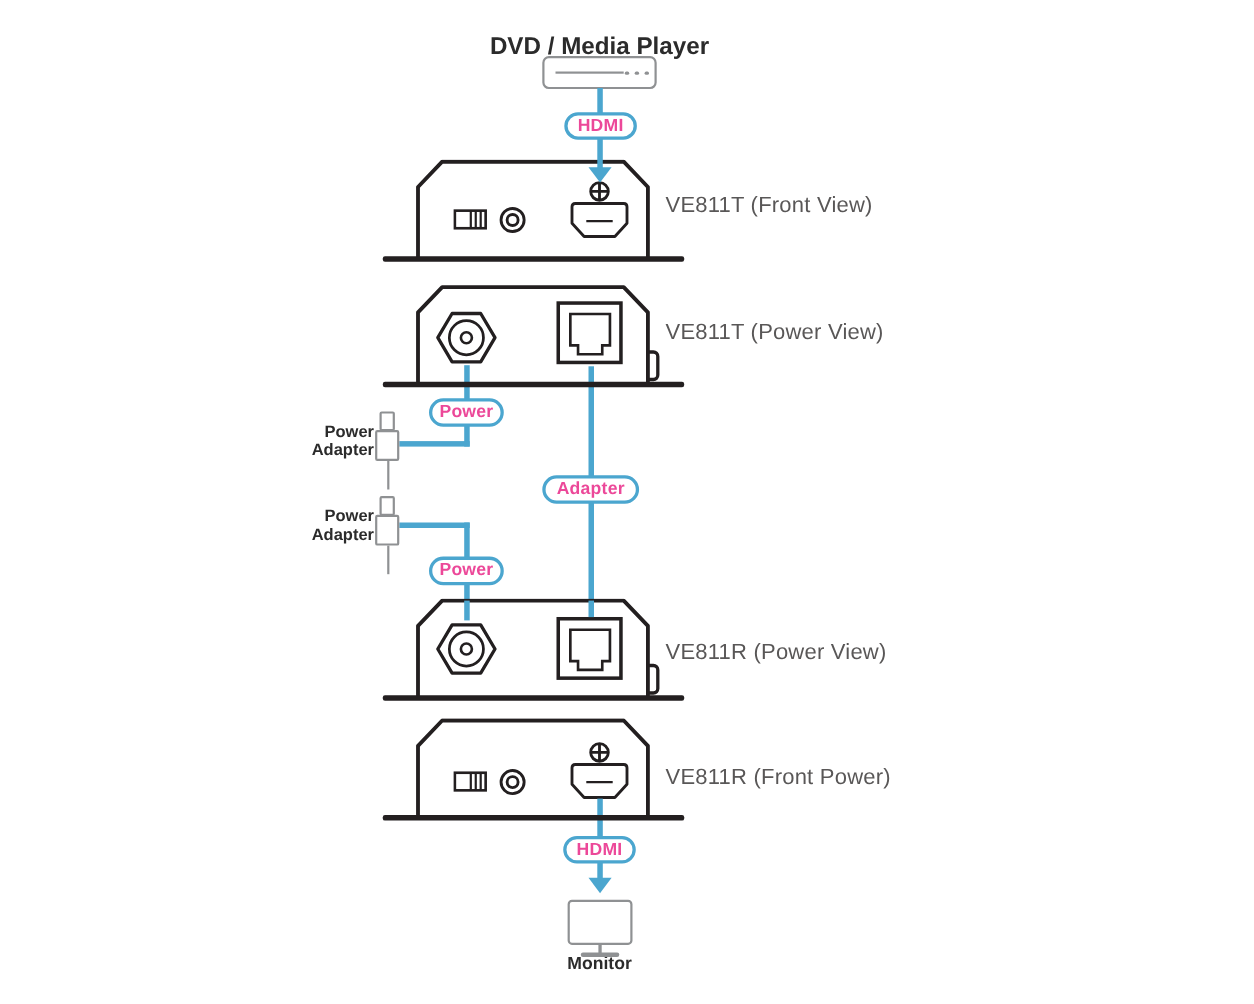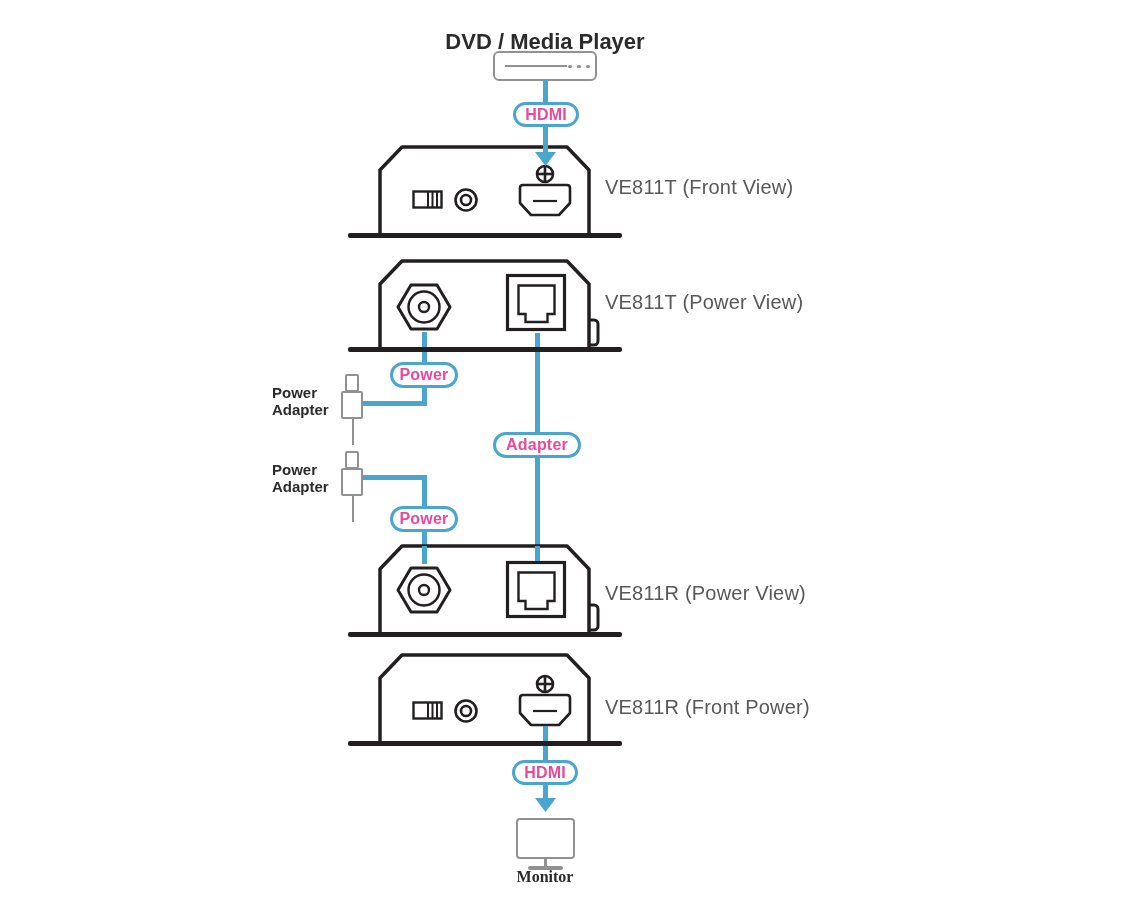--- a/index.html
+++ b/index.html
@@ -39,21 +39,21 @@
                 border:2px solid var(--gray);border-radius:6px;background:#fff;
                 box-sizing:border-box;z-index:2;}
   .mp-line{position:absolute;left:10px;top:11.5px;width:62px;height:2.5px;background:var(--gray);}
   .mp-dot{position:absolute;top:11.5px;width:3.5px;height:3.5px;border-radius:50%;background:var(--gray);}
   
   .plug-tip{position:absolute;width:14px;height:18px;border:2px solid var(--gray);
             background:#fff;box-sizing:border-box;border-radius:2px;z-index:2;}
   .plug-body{position:absolute;width:22px;height:28px;border:2px solid var(--gray);
              background:#fff;box-sizing:border-box;border-radius:2px;z-index:2;}
   .plug-cable{position:absolute;width:2px;height:26px;background:var(--gray);z-index:2;}
-  .pa-label{position:absolute;left:272px;width:68px;text-align:left;font-size:15px;
+  .pa-label{position:absolute;left:272px;width:68px;text-align:right;font-size:15px;
             line-height:17px;z-index:2;}
   
   .monitor{position:absolute;left:516px;top:818px;width:59px;height:41px;
            border:2.5px solid var(--gray);border-radius:4px;background:#fff;
            box-sizing:border-box;z-index:2;}
   .mon-neck{position:absolute;left:543.5px;top:859px;width:3.5px;height:8px;background:var(--gray);z-index:2;}
   .mon-base{position:absolute;left:528px;top:866px;width:35px;height:3.5px;background:var(--gray);border-radius:2px;z-index:2;}
 </style>
 </head>
 <body>
@@ -200,15 +200,15 @@
       <line x1="11" y1="3" x2="11" y2="19" stroke="var(--ink)" stroke-width="2.6"></line>
       <line x1="3" y1="11" x2="19" y2="11" stroke="var(--ink)" stroke-width="2.6"></line>
     </svg>
   </div>
   <div class="dev-label" style="top:696px;">VE811R (Front Power)</div>
   <div class="base" style="top:741px;"></div>
 
   <div class="monitor"></div>
   <div class="mon-neck"></div>
   <div class="mon-base"></div>
-  <div class="txt dark-lbl" style="left:495px;top:868px;width:100px;text-align:center;font-size:16px;font-family:Liberation Serif, serif;">Monitor</div>
+  <div class="txt dark-lbl" style="left:495px;top:868px;width:100px;text-align:center;font-size:16px;">Monitor</div>
 
 </div>
 
 </body></html>

